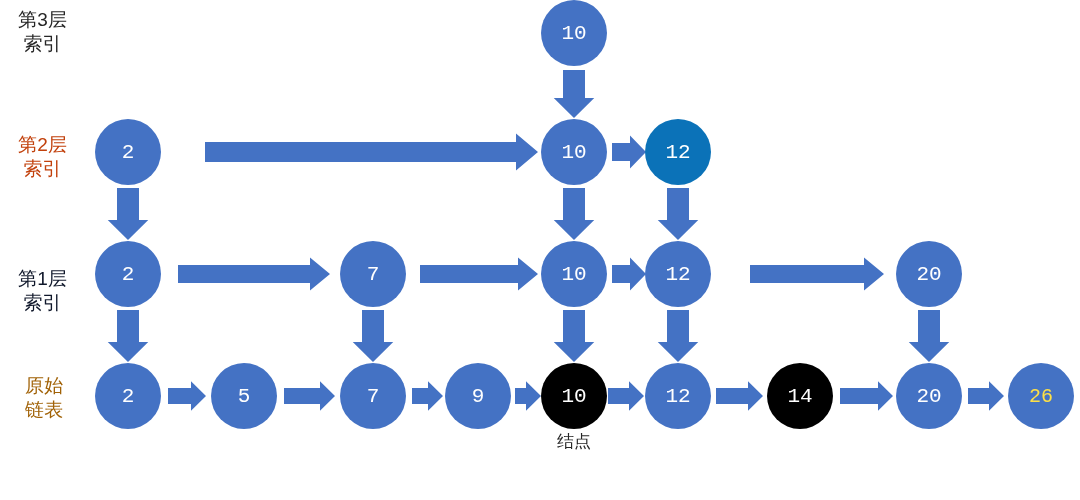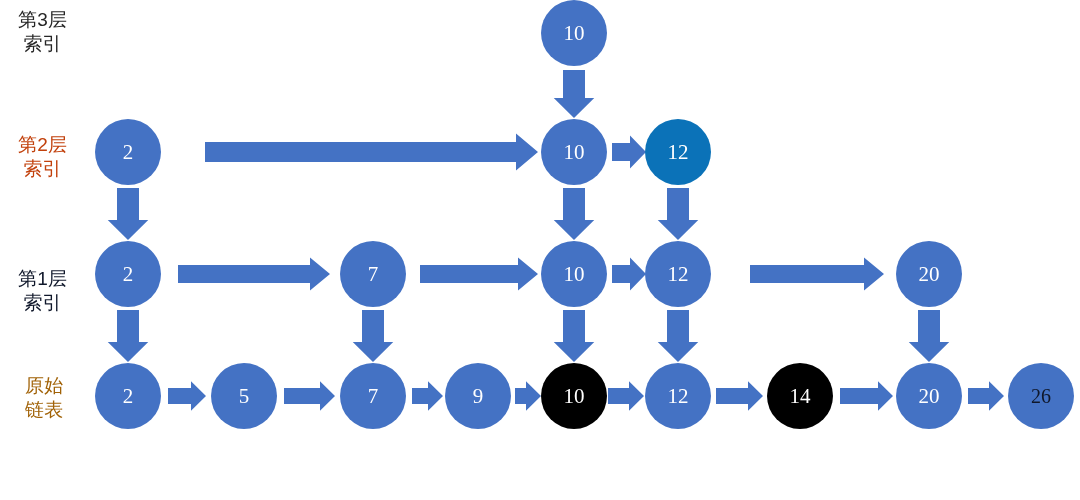--- a/index.html
+++ b/index.html
@@ -30,21 +30,21 @@
     display: block;
   }
   .node {
     position: absolute;
     border-radius: 50%;
     display: flex;
     align-items: center;
     justify-content: center;
     color: #ffffff;
     font-size: 21px;
-    font-family: Liberation Serif, serif;
+    font-family: Liberation Mono, monospace;
     box-sizing: border-box;
   }
   .node.dim26 { font-size: 20px; }
   .node-del-caption {
     position: absolute;
     color: #262626;
     font-size: 17px;
     line-height: 22px;
     text-align: center;
     white-space: nowrap;
@@ -118,20 +118,21 @@
       <div class="node" style="left: 645px; top: 241px; width: 66px; height: 66px; background: rgb(68, 114, 196); color: rgb(255, 255, 255);">12</div>
       <div class="node" style="left: 896px; top: 241px; width: 66px; height: 66px; background: rgb(68, 114, 196); color: rgb(255, 255, 255);">20</div>
       <div class="node" style="left: 95px; top: 363px; width: 66px; height: 66px; background: rgb(68, 114, 196); color: rgb(255, 255, 255);">2</div>
       <div class="node" style="left: 211px; top: 363px; width: 66px; height: 66px; background: rgb(68, 114, 196); color: rgb(255, 255, 255);">5</div>
       <div class="node" style="left: 340px; top: 363px; width: 66px; height: 66px; background: rgb(68, 114, 196); color: rgb(255, 255, 255);">7</div>
       <div class="node" style="left: 445px; top: 363px; width: 66px; height: 66px; background: rgb(68, 114, 196); color: rgb(255, 255, 255);">9</div>
       <div class="node" style="left: 541px; top: 363px; width: 66px; height: 66px; background: rgb(0, 0, 0); color: rgb(255, 255, 255);">10</div>
       <div class="node" style="left: 645px; top: 363px; width: 66px; height: 66px; background: rgb(68, 114, 196); color: rgb(255, 255, 255);">12</div>
       <div class="node" style="left: 767px; top: 363px; width: 66px; height: 66px; background: #000000; color: rgb(255, 255, 255);">14</div>
       <div class="node" style="left: 896px; top: 363px; width: 66px; height: 66px; background: rgb(68, 114, 196); color: rgb(255, 255, 255);">20</div>
-      <div class="node dim26" style="left: 1008px; top: 363px; width: 66px; height: 66px; background: rgb(68, 114, 196); color: #0f172a;">26</div>
+      <div class="node dim26" style="left: 1008px; top: 363px; width: 66px; height: 66px; background: rgb(68, 114, 196); color: #fde047;">26</div>
     </div>
   <div id="annotations-layer">
       <div class="node-del-caption" style="left: 514px; top: 431px; width: 120px; color: rgb(38, 38, 38);">
+        <span class="ln">结点</span>
       </div>
     </div>
 
 </div>
 
 </body></html>

